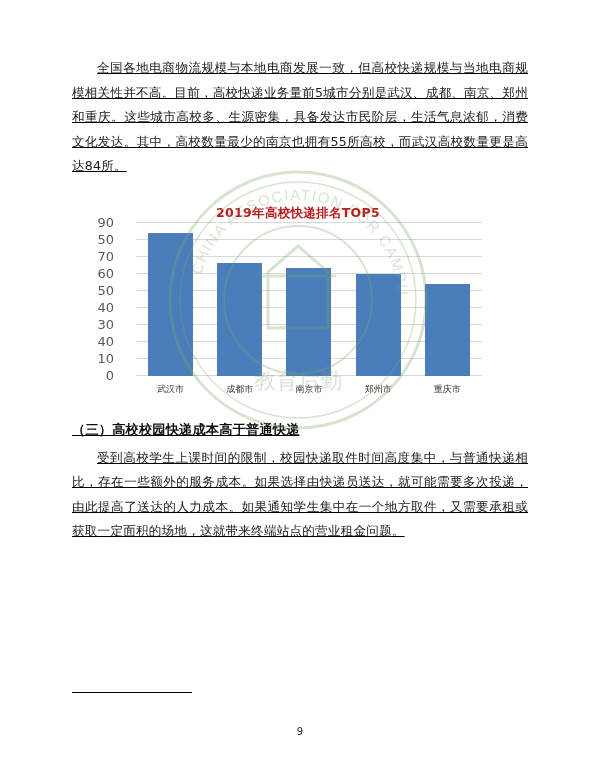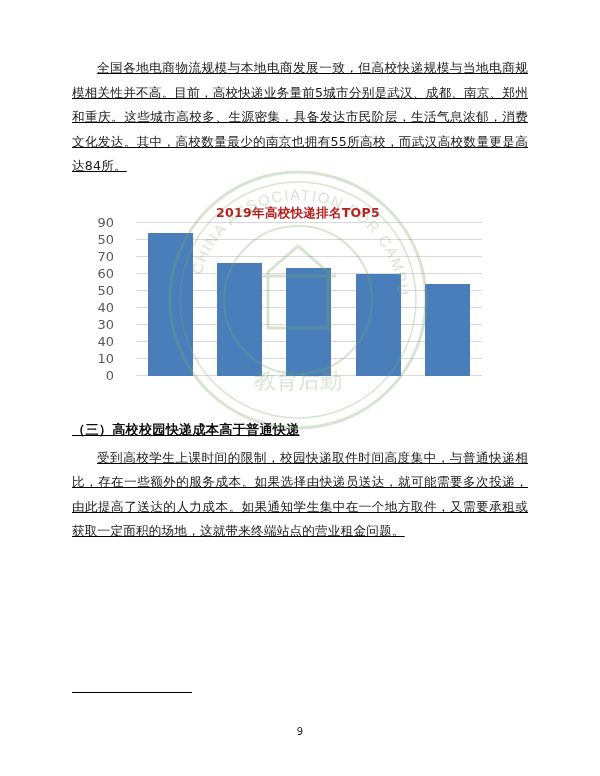--- a/index.html
+++ b/index.html
@@ -224,20 +224,27 @@
             </div>
             <div class="bar-col">
               <div class="bar" style="height: 66.6667%; background: rgb(74, 126, 187);"></div>
             </div>
             <div class="bar-col">
               <div class="bar" style="height: 60%; background: rgb(74, 126, 187);"></div>
             </div>
           </div>
       </div>
 
+      <div class="cat-labels">
+          <div class="cat-label">武汉市</div>
+          <div class="cat-label">成都市</div>
+          <div class="cat-label">南京市</div>
+          <div class="cat-label">郑州市</div>
+          <div class="cat-label">重庆市</div>
+        </div>
 
       <svg class="watermark" viewBox="0 0 300 300">
         <circle cx="150" cy="150" r="128" fill="none" stroke="#7aa86a" stroke-width="3"></circle>
         <circle cx="150" cy="150" r="118" fill="none" stroke="#7aa86a" stroke-width="1.5"></circle>
         <circle cx="150" cy="150" r="74" fill="none" stroke="#7aa86a" stroke-width="2"></circle>
         <path d="M150 96 l30 26 v56 h-60 v-56 z" fill="none" stroke="#7aa86a" stroke-width="3"></path>
         <path d="M112 126 h76" stroke="#7aa86a" stroke-width="3" fill="none"></path>
         <path id="wmpath" d="M150 150 m-100,0 a100,100 0 1,1 200,0" fill="none" stroke="none"></path>
         <text font-family="Liberation Sans, sans-serif" font-size="15" fill="#7aa86a" letter-spacing="1.5">
           <textPath href="#wmpath" startOffset="8%">CHINA ASSOCIATION FOR CAMPUS MANAGEM</textPath>

